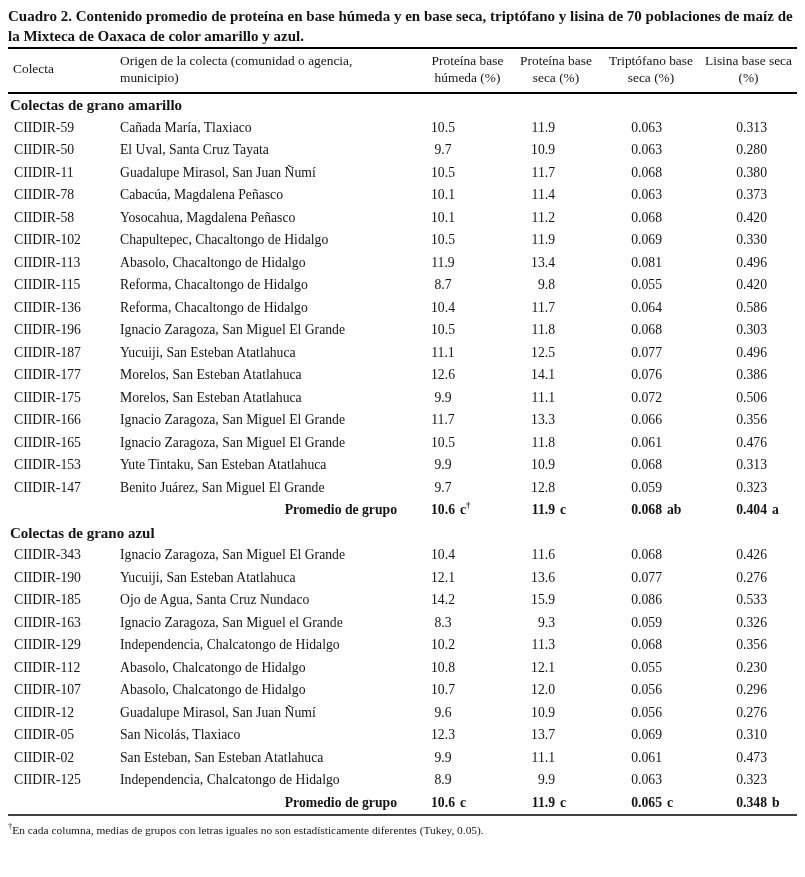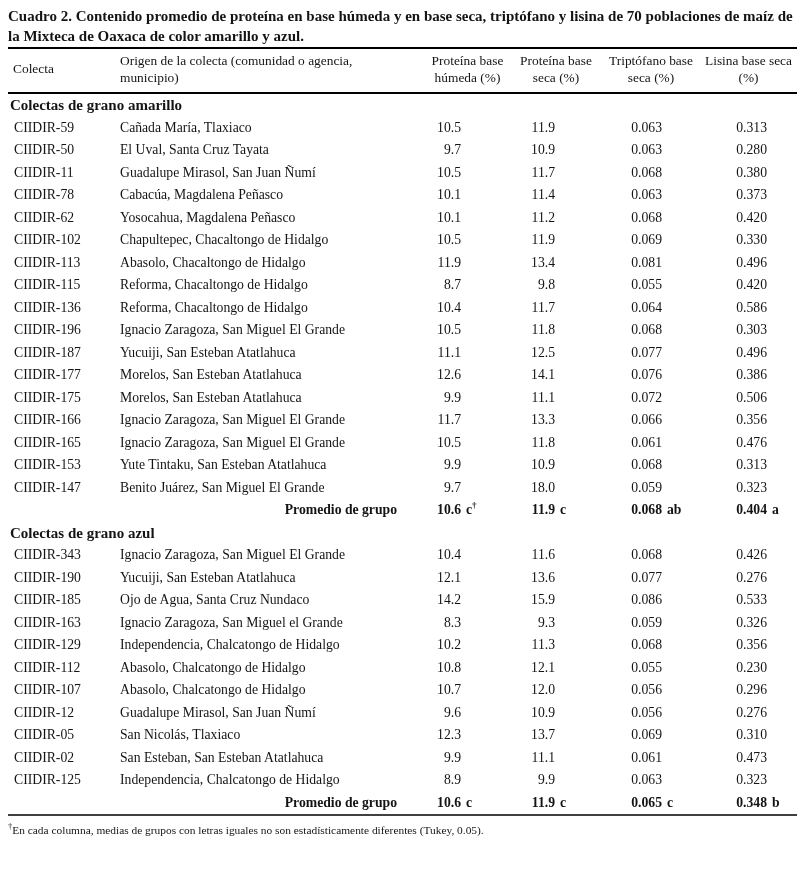--- a/index.html
+++ b/index.html
@@ -45,21 +45,21 @@
     font-size: 13.7px;
     height: 22.5px;
     line-height: 22.5px;
     padding: 0;
     white-space: nowrap;
     overflow: visible;
   }
   td.colecta { padding-left: 6px; }
   td.origen  { padding-left: 5px; }
   td.num { text-align: right; position: relative; }
-  td.n2 { padding-right: 49px; }
+  td.n2 { padding-right: 49px; text-align: center; }
   td.n3 { padding-right: 47px; }
   td.n4 { padding-right: 38px; }
   td.n5 { padding-right: 30px; }
   tr.section-row td {
     font-weight: bold;
     padding-left: 2px;
     font-size: 15px;
   }
   tr.summary-row td { font-weight: bold; }
   td.sum-label { text-align: right; padding-right: 28px; }
@@ -131,21 +131,21 @@
         </tr>
         <tr>
           <td class="colecta">CIIDIR-78</td>
           <td class="origen">Cabacúa, Magdalena Peñasco</td>
           <td class="num n2">10.1</td>
           <td class="num n3">11.4</td>
           <td class="num n4">0.063</td>
           <td class="num n5">0.373</td>
         </tr>
         <tr>
-          <td class="colecta">CIIDIR-62</td>
+          <td class="colecta">CIIDIR-58</td>
           <td class="origen">Yosocahua, Magdalena Peñasco</td>
           <td class="num n2">10.1</td>
           <td class="num n3">11.2</td>
           <td class="num n4">0.068</td>
           <td class="num n5">0.420</td>
         </tr>
         <tr>
           <td class="colecta">CIIDIR-102</td>
           <td class="origen">Chapultepec, Chacaltongo de Hidalgo</td>
           <td class="num n2">10.5</td>
@@ -230,21 +230,21 @@
           <td class="origen">Yute Tintaku, San Esteban Atatlahuca</td>
           <td class="num n2">9.9</td>
           <td class="num n3">10.9</td>
           <td class="num n4">0.068</td>
           <td class="num n5">0.313</td>
         </tr>
         <tr>
           <td class="colecta">CIIDIR-147</td>
           <td class="origen">Benito Juárez, San Miguel El Grande</td>
           <td class="num n2">9.7</td>
-          <td class="num n3">18.0</td>
+          <td class="num n3">12.8</td>
           <td class="num n4">0.059</td>
           <td class="num n5">0.323</td>
         </tr>
         <tr class="summary-row">
           <td colspan="2" class="sum-label">Promedio de grupo</td>
           <td class="num n2"><span>10.6</span><span class="sfx"><span>c</span><sup>†</sup></span></td>
           <td class="num n3"><span>11.9</span><span class="sfx"><span>c</span><sup></sup></span></td>
           <td class="num n4"><span>0.068</span><span class="sfx"><span>ab</span><sup></sup></span></td>
           <td class="num n5"><span>0.404</span><span class="sfx"><span>a</span><sup></sup></span></td>
         </tr>

